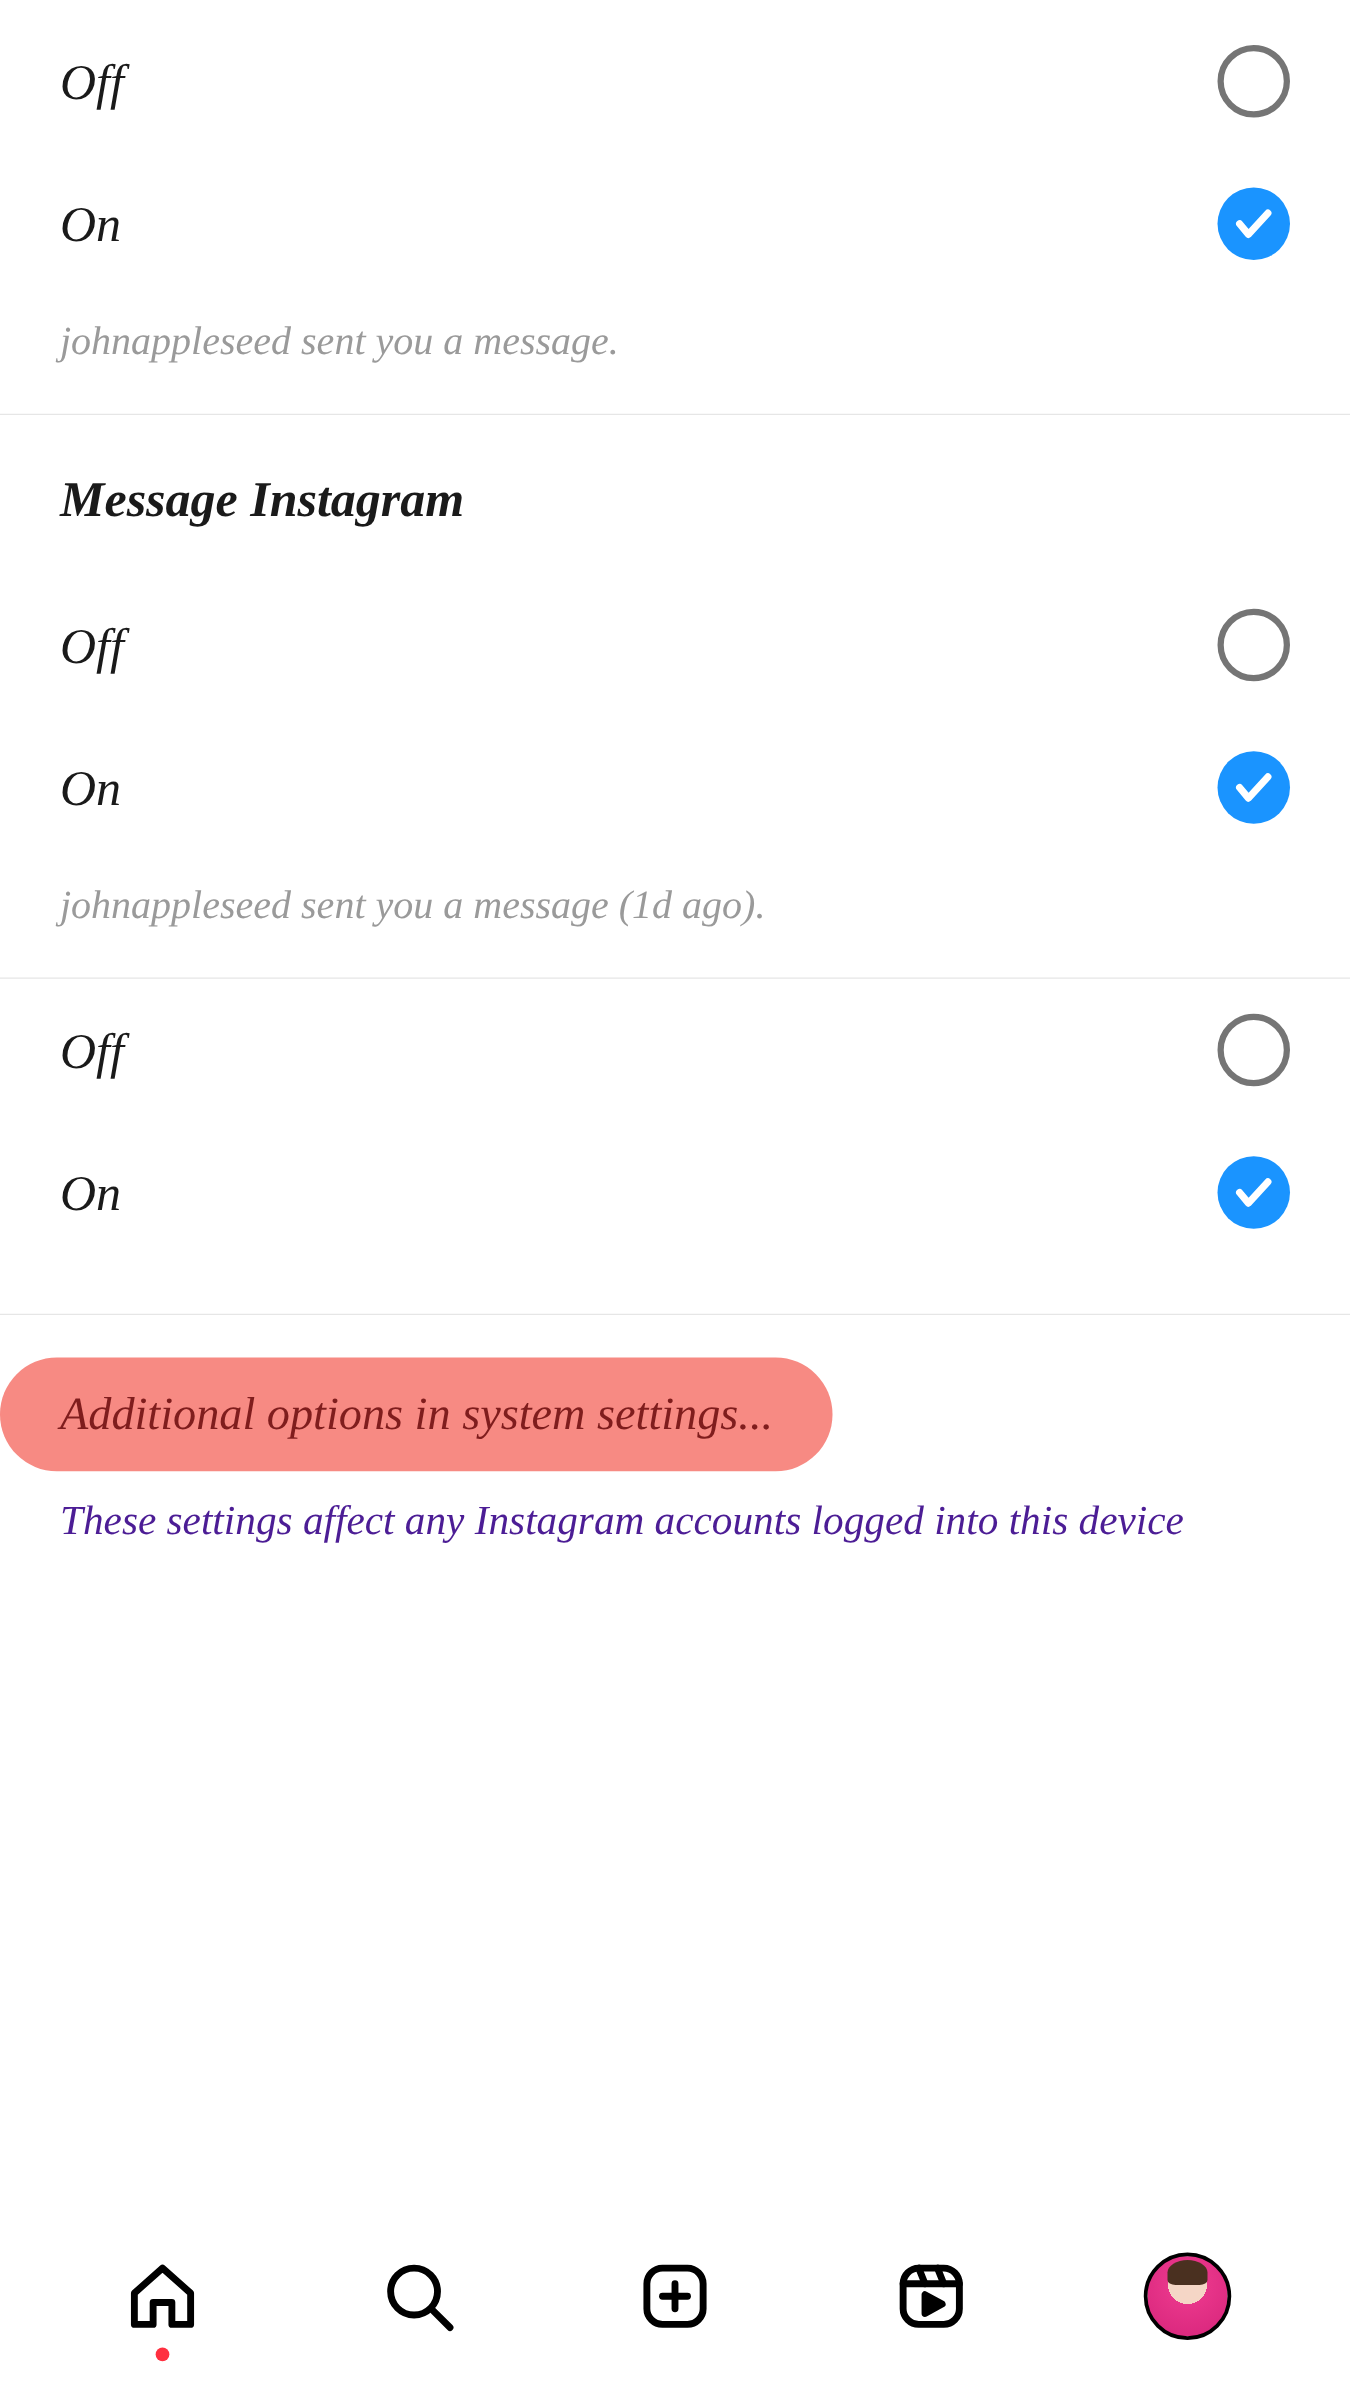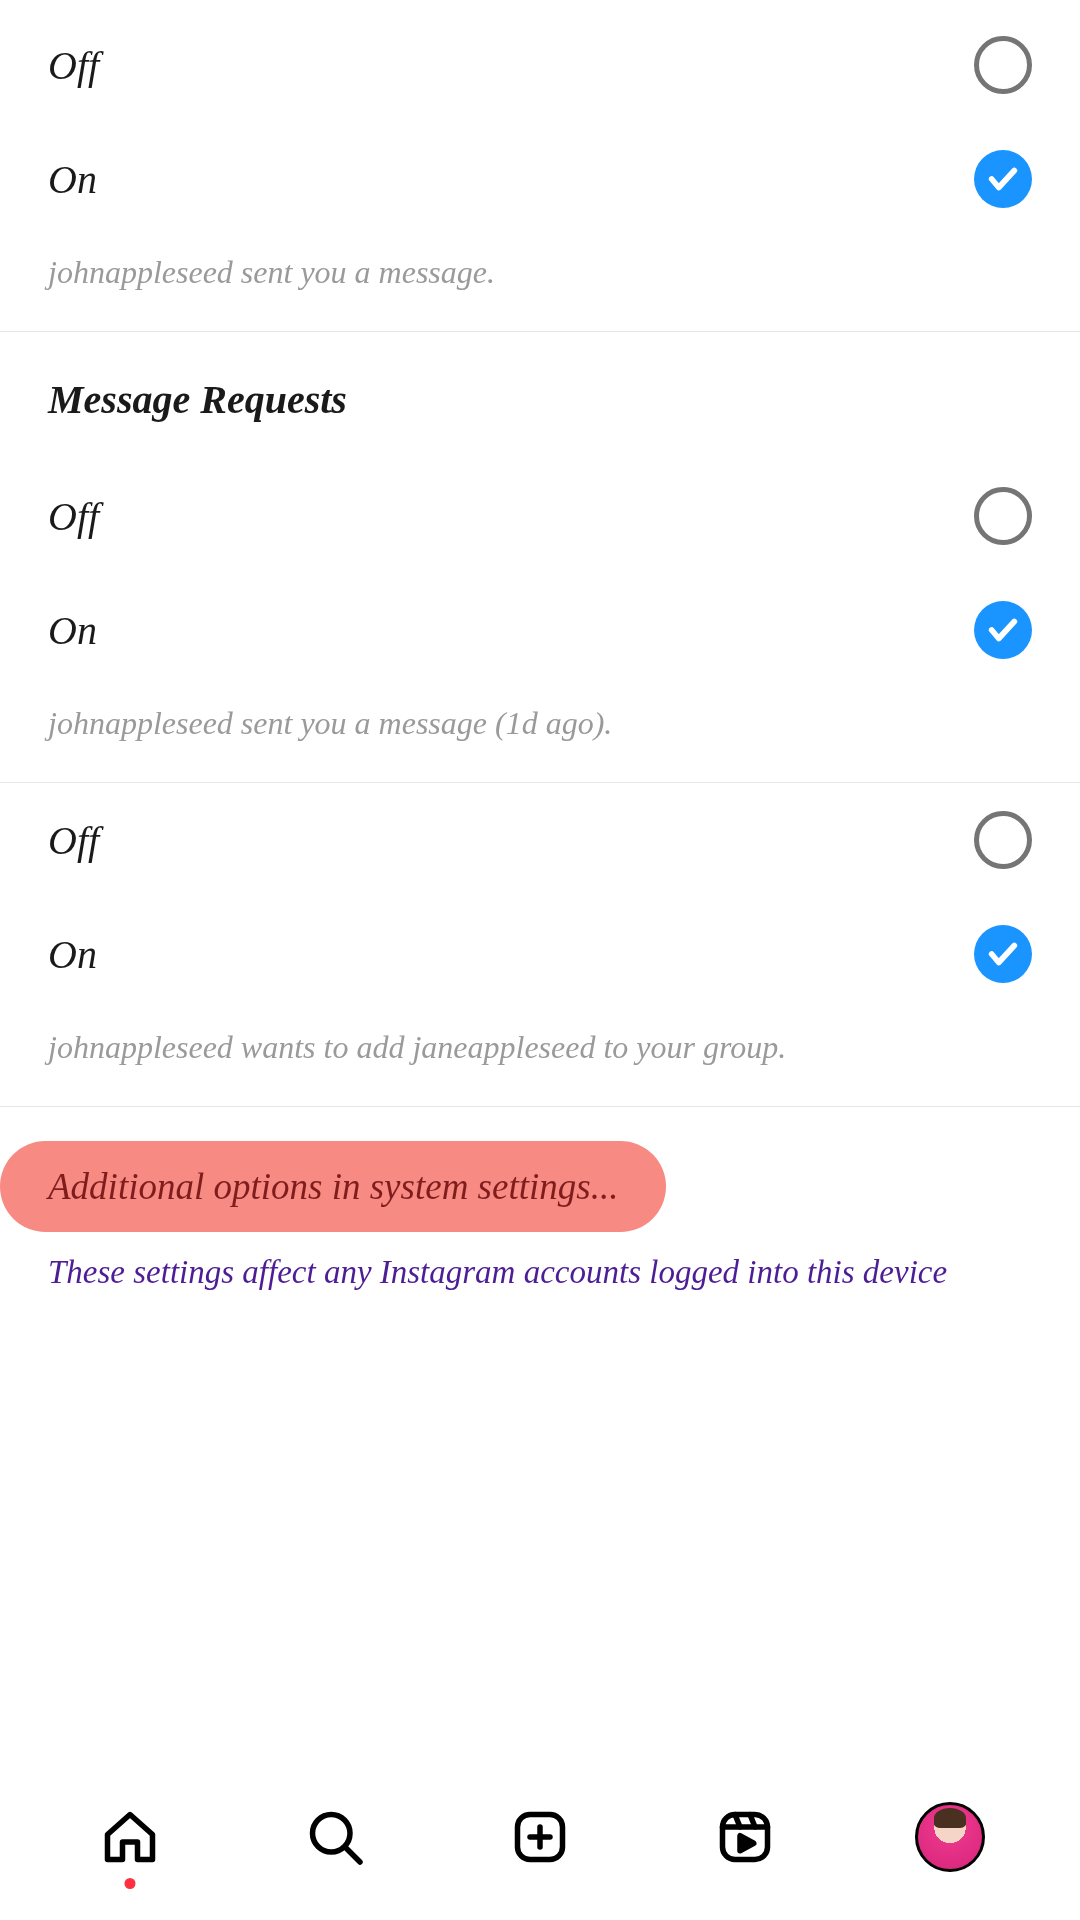--- a/index.html
+++ b/index.html
@@ -169,21 +169,21 @@
       <span class="radio radio-checked">
         <svg viewBox="0 0 24 24" fill="none" stroke="#fff" stroke-width="4" stroke-linecap="round" stroke-linejoin="round">
             <polyline points="4 12 9 18 20 6"></polyline>
           </svg>
       </span>
     </div>
     <div class="example-text">johnappleseed sent you a message.</div>
   </div>
 
   <div class="section">
-    <div class="section-title">Message Requests</div>
+    <div class="section-title">Message Instagram</div>
     <div class="option-row">
       <span class="option-label">Off</span>
       <span class="radio radio-empty"></span>
     </div>
     <div class="option-row">
       <span class="option-label">On</span>
       <span class="radio radio-checked">
         <svg viewBox="0 0 24 24" fill="none" stroke="#fff" stroke-width="4" stroke-linecap="round" stroke-linejoin="round">
             <polyline points="4 12 9 18 20 6"></polyline>
           </svg>
@@ -198,21 +198,20 @@
       <span class="radio radio-empty"></span>
     </div>
     <div class="option-row">
       <span class="option-label">On</span>
       <span class="radio radio-checked">
         <svg viewBox="0 0 24 24" fill="none" stroke="#fff" stroke-width="4" stroke-linecap="round" stroke-linejoin="round">
             <polyline points="4 12 9 18 20 6"></polyline>
           </svg>
       </span>
     </div>
-    <div class="example-text">johnappleseed wants to add janeappleseed to your group.</div>
   </div>
 
   <div class="system-section">
     <div class="highlight-pill">
       <span class="highlight-text">Additional options in system settings...</span>
     </div>
     <div class="footer-note">These settings affect any Instagram accounts logged into this device</div>
   </div>
 
 </div>

